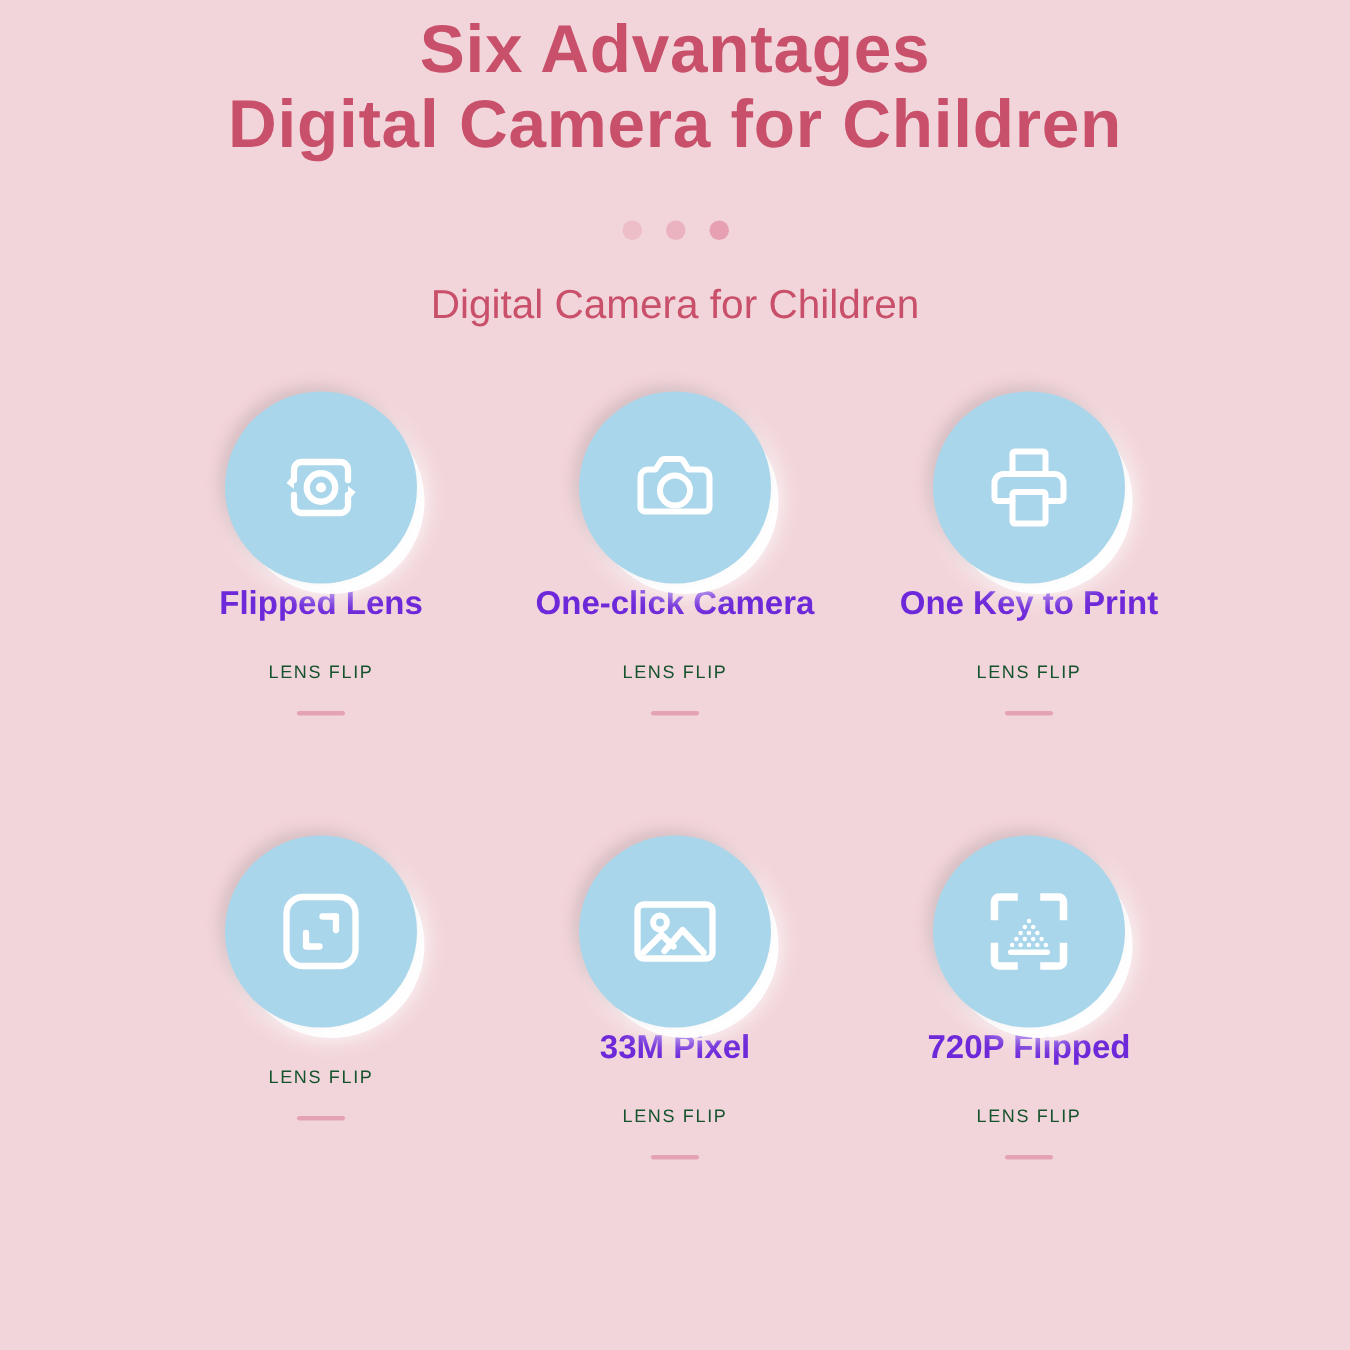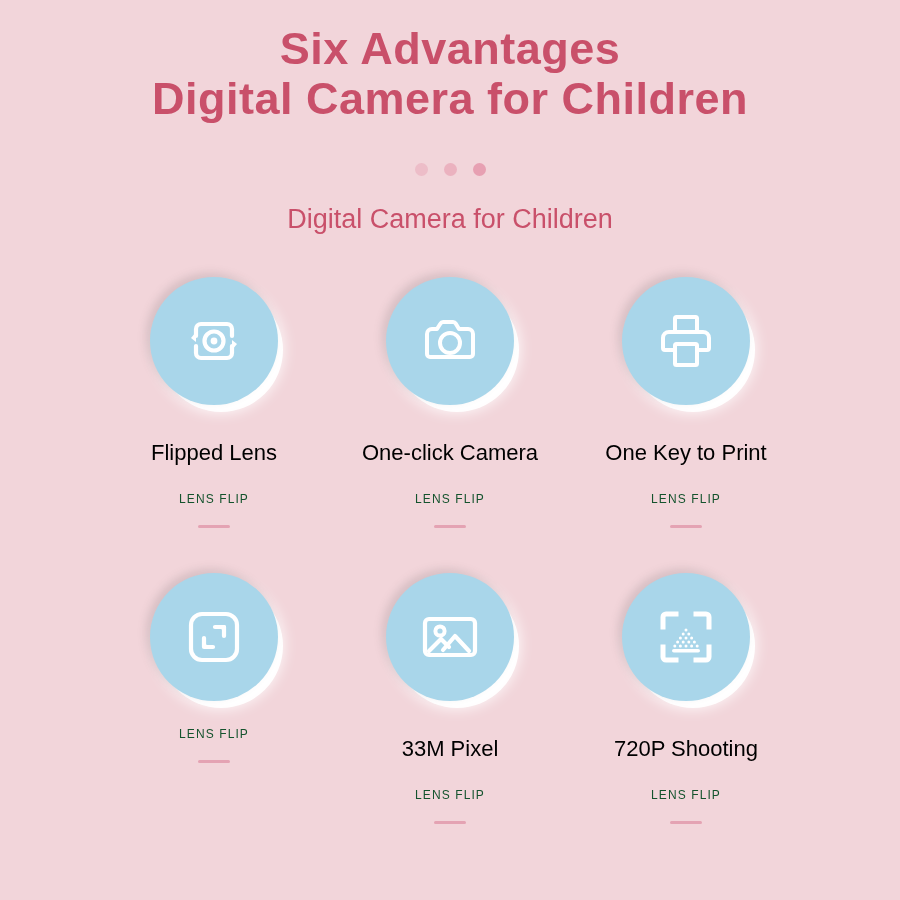--- a/index.html
+++ b/index.html
@@ -5,21 +5,21 @@
   * { margin:0; padding:0; box-sizing:border-box; }
   html,body { width:900px; height:900px; }
   body {
     background:#f2d5da;
     font-family:"Liberation Sans", sans-serif;
     overflow:hidden;
     position:relative;
   }
 
   
-  .header { padding-top:24px; text-align:center; }
+  .header { padding-top:8px; text-align:center; }
   .title-line {
     color:#c9506a;
     font-weight:bold;
     letter-spacing:0.5px;
     line-height:1.12;
   }
   .title-line-1 { font-size:45px; }
   .title-line-2 { font-size:45px; }
 
   .dots {
@@ -63,24 +63,23 @@
     justify-content:center;
     position:relative;
     box-shadow:
       -4px -4px 9px rgba(120,110,115,0.22),
       7px 9px 0 -2px rgba(255,255,255,0.95),
       6px 8px 14px rgba(255,255,255,0.85);
   }
   .badge svg { display:block; }
 
   .feature-title {
-    margin-top:35px;
-    color:#000000;
+    color:#6d28d9;
     font-size:22px;
-    font-weight:400;
+    font-weight:700;
     white-space:nowrap;
   }
   .feature-sub {
     margin-top:26px;
     color:#14532d;
     font-size:12px;
     letter-spacing:1.1px;
   }
   .feature-rule {
     margin-top:19px;
@@ -210,18 +209,18 @@
             <circle cx="19.8" cy="40" r="1.5"></circle>
               <circle cx="25.4" cy="40" r="1.5"></circle>
               <circle cx="31" cy="40" r="1.5"></circle>
               <circle cx="36.6" cy="40" r="1.5"></circle>
               <circle cx="42.2" cy="40" r="1.5"></circle>
           </g>
           <rect x="17" y="43" width="28" height="3.6" rx="1.8" fill="#fff"></rect>
         </svg>
       </span>
     </div>
-    <div class="feature-title">720P Shooting</div>
+    <div class="feature-title">720P Flipped</div>
     <div class="feature-sub">LENS FLIP</div>
     <div class="feature-rule"></div>
   </div>
 
 </div>
 
 </body></html>

